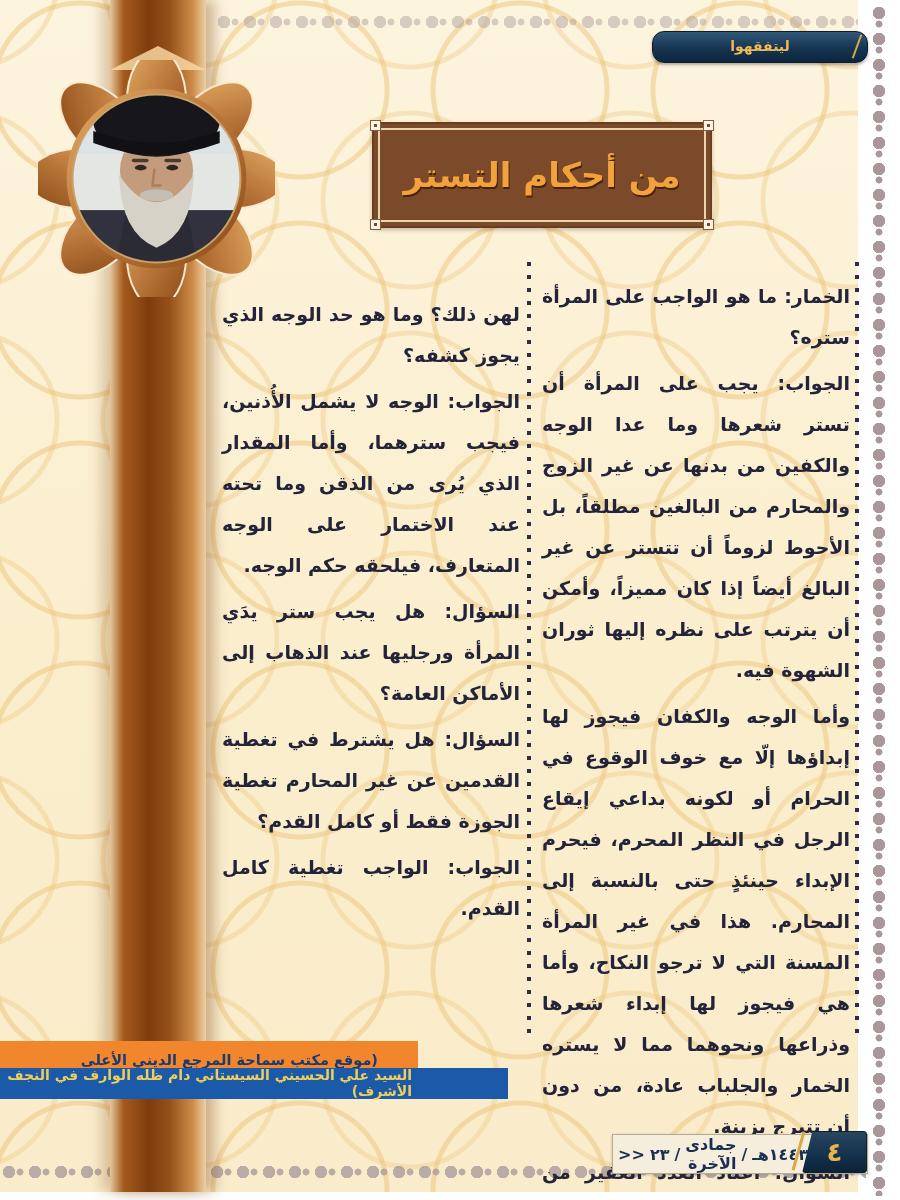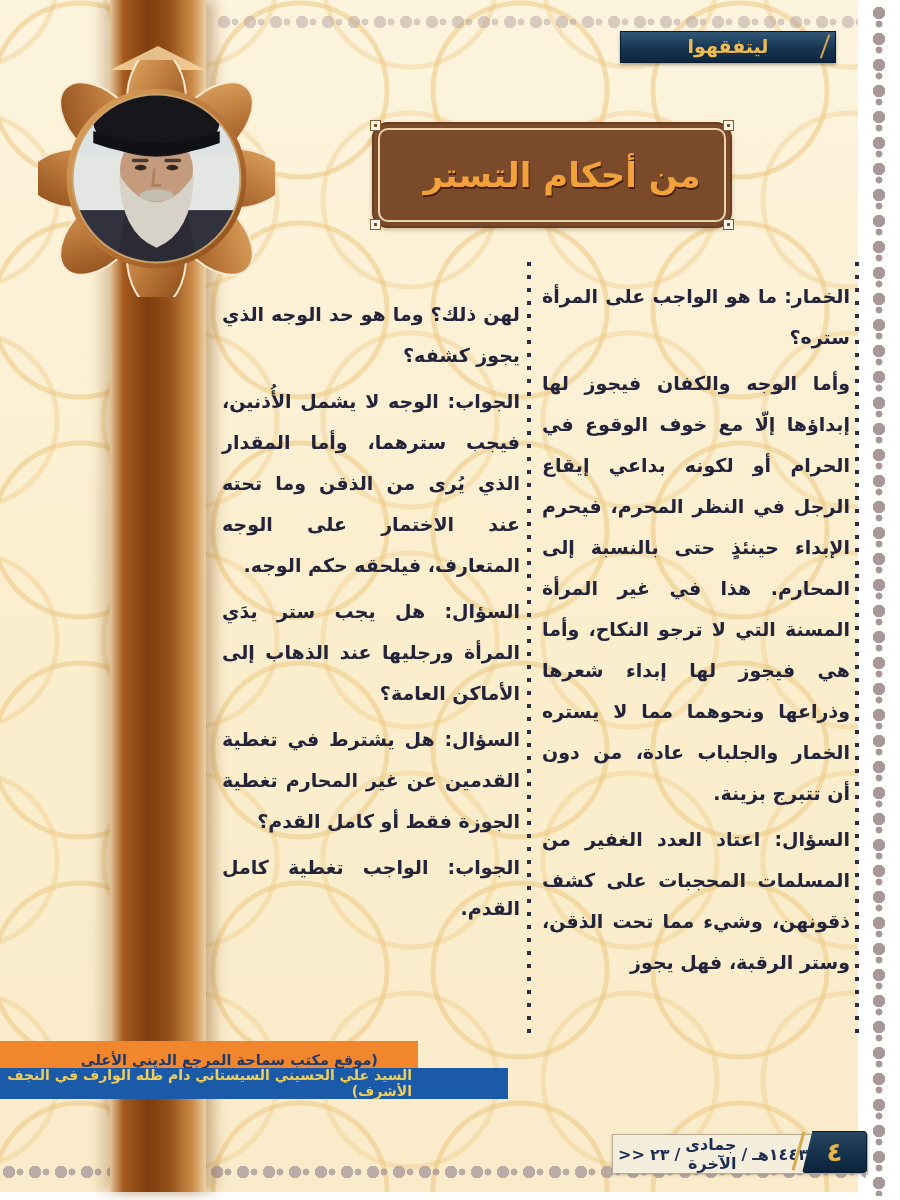--- a/index.html
+++ b/index.html
@@ -35,31 +35,31 @@
     background:linear-gradient(90deg,#e6c69a 0%,#a55a1d 14%,#7e3d0e 40%,#95501a 62%,#cc8c48 86%,#ecd0a6 100%);
     box-shadow:-9px 0 12px rgba(140,90,40,.28), 9px 0 12px rgba(140,90,40,.38);}
   .ribbon-notch{position:absolute;left:0;top:46px;width:0;height:0;
     border-left:48px solid rgba(0,0,0,0);border-right:48px solid rgba(0,0,0,0);
     border-bottom:24px solid rgba(247,214,160,.85);}
 
   
   .frame{position:absolute;left:38px;top:60px;width:237px;height:237px;}
 
   
-  .badge{position:absolute;left:620px;top:31px;width:214px;height:30px;
+  .badge{position:absolute;left:652px;top:31px;width:214px;height:30px;
     background:linear-gradient(180deg,#31587a 0%,#16344f 55%,#0d2640 100%);
-    border:1px solid #0a1d30;border-radius:0;box-shadow:0 2px 3px rgba(0,0,0,.3);
-    color:#eebb55;font-size:19px;font-weight:bold;text-align:center;line-height:29px;direction:rtl;}
+    border:1px solid #0a1d30;border-radius:12px;box-shadow:0 2px 3px rgba(0,0,0,.3);
+    color:#eebb55;font-size:14px;font-weight:bold;text-align:center;line-height:29px;direction:rtl;}
   .badge-slash{position:absolute;right:9px;top:2px;width:2px;height:25px;background:#d9a945;
     transform:rotate(20deg);}
 
   
   .title-banner{position:absolute;left:372px;top:122px;width:336px;height:102px;
-    background:#7b4a2b;border:2px solid #6a3c20;border-radius:16px;
-    outline:2px solid #e8d5b0;outline-offset:-8px;box-shadow:0 2px 4px rgba(90,50,20,.3);padding-left:20px;}
+    background:#7b4a2b;border:2px solid #6a3c20;border-radius:6px;
+    outline:2px solid #e8d5b0;outline-offset:-8px;box-shadow:0 2px 4px rgba(90,50,20,.3);}
   .title-text{width:100%;height:100%;display:flex;align-items:center;justify-content:center;
     color:#f3a13a;font-size:34px;font-weight:bold;direction:rtl;
     text-shadow:1px 2px 0 #46220c;}
   .tb-corner{position:absolute;width:9px;height:9px;border:1px solid #8a5a34;
     background:radial-gradient(circle,#7b4a2b 0 1.6px,#fdf6e8 1.7px);}
   .tb-tl{left:-4px;top:-4px;} .tb-tr{right:-4px;top:-4px;}
   .tb-bl{left:-4px;bottom:-4px;} .tb-br{right:-4px;bottom:-4px;}
 
   
   .col{position:absolute;direction:rtl;text-align:justify;color:#23233a;font-weight:bold;}
@@ -165,20 +165,21 @@
     <div class="tb-corner tb-bl"></div>
     <div class="tb-corner tb-br"></div>
     <div class="title-text">من أحكام التستر</div>
   </div>
 
   <div class="dotted-rule rule-center"></div>
   <div class="dotted-rule rule-right"></div>
 
   <div class="col col-right">
       <p class="para">الخمار: ما هو الواجب على المرأة ستره؟</p>
+      <p class="para">الجواب: يجب على المرأة أن تستر شعرها وما عدا الوجه والكفين من بدنها عن غير الزوج والمحارم من البالغين مطلقاً، بل الأحوط لزوماً أن تتستر عن غير البالغ أيضاً إذا كان مميزاً، وأمكن أن يترتب على نظره إليها ثوران الشهوة فيه.</p>
       <p class="para">وأما الوجه والكفان فيجوز لها إبداؤها إلّا مع خوف الوقوع في الحرام أو لكونه بداعي إيقاع الرجل في النظر المحرم، فيحرم الإبداء حينئذٍ حتى بالنسبة إلى المحارم. هذا في غير المرأة المسنة التي لا ترجو النكاح، وأما هي فيجوز لها إبداء شعرها وذراعها ونحوهما مما لا يستره الخمار والجلباب عادة، من دون أن تتبرج بزينة.</p>
       <p class="para">السؤال: اعتاد العدد الغفير من المسلمات المحجبات على كشف ذقونهن، وشيء مما تحت الذقن، وستر الرقبة، فهل يجوز</p>
     </div>
 
   <div class="col col-left">
       <p class="para">لهن ذلك؟ وما هو حد الوجه الذي يجوز كشفه؟</p>
       <p class="para">الجواب: الوجه لا يشمل الأُذنين، فيجب سترهما، وأما المقدار الذي يُرى من الذقن وما تحته عند الاختمار على الوجه المتعارف، فيلحقه حكم الوجه.</p>
       <p class="para">السؤال: هل يجب ستر يدَي المرأة ورجليها عند الذهاب إلى الأماكن العامة؟</p>
       <p class="para">السؤال: هل يشترط في تغطية القدمين عن غير المحارم تغطية الجوزة فقط أو كامل القدم؟</p>
       <p class="para">الجواب: الواجب تغطية كامل القدم.</p>

